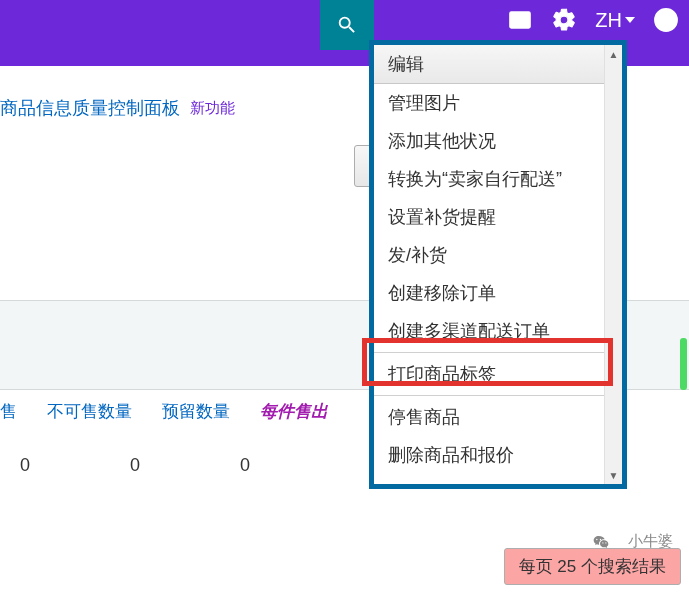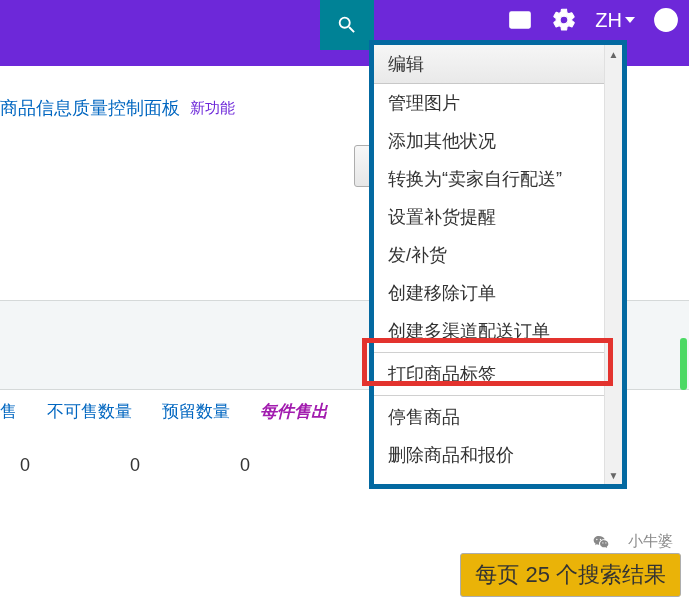--- a/index.html
+++ b/index.html
@@ -32,21 +32,21 @@
     .add-btn { position: absolute; left: 354px; top: 145px; padding: 8px 14px; background: linear-gradient(#f7f7f7,#e7e7e7); border: 1px solid #adadad; border-radius: 3px; font-size: 18px; color: #333; z-index: 50; }
     
     .table-header { position: absolute; top: 300px; left: 0; right: 0; height: 90px; background: #f3f6f7; border-top: 1px solid #d5d9d9; border-bottom: 1px solid #d5d9d9; }
     .table-cols { position: absolute; top: 400px; left: 0; display: flex; gap: 30px; font-size: 17px; }
     .col-link { color: #0066c0; font-weight: 500; }
     .col-bold { color: #a21caf; font-weight: 700; font-style: italic; }
     .table-row { position: absolute; top: 455px; left: 0; display: flex; gap: 100px; font-size: 18px; color: #333; padding-left: 20px; }
     
     .green-bar { position: absolute; right: 2px; top: 338px; width: 7px; height: 52px; background: #4cd964; border-radius: 3px; }
     
-    .pagination { position: absolute; right: 8px; bottom: 0; padding: 6px 14px; border: 1px solid #adadad; border-radius: 3px; font-size: 22px; color: #333; background: #eab308; }
+    .pagination { position: absolute; right: 8px; bottom: 12px; padding: 6px 14px; border: 1px solid #adadad; border-radius: 3px; font-size: 17px; color: #333; background: #fca5a5; }
     
     .watermark { position: absolute; right: 16px; bottom: 46px; font-size: 15px; color: #888; display: flex; align-items: center; gap: 18px; }
     .wm-icon { width: 18px; height: 16px; }
   </style>
 </head>
 <body>
 
 <div class="topbar">
   <div class="search-btn">
     <svg viewBox="0 0 24 24">

